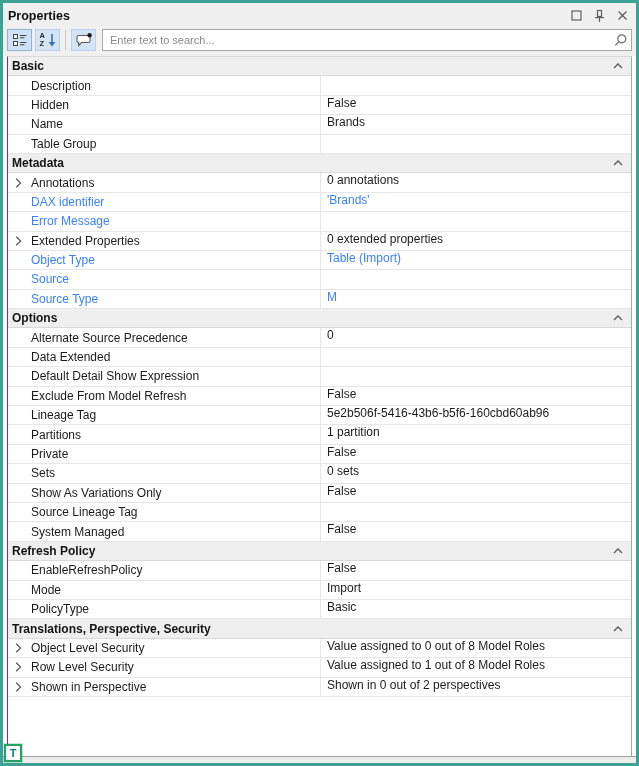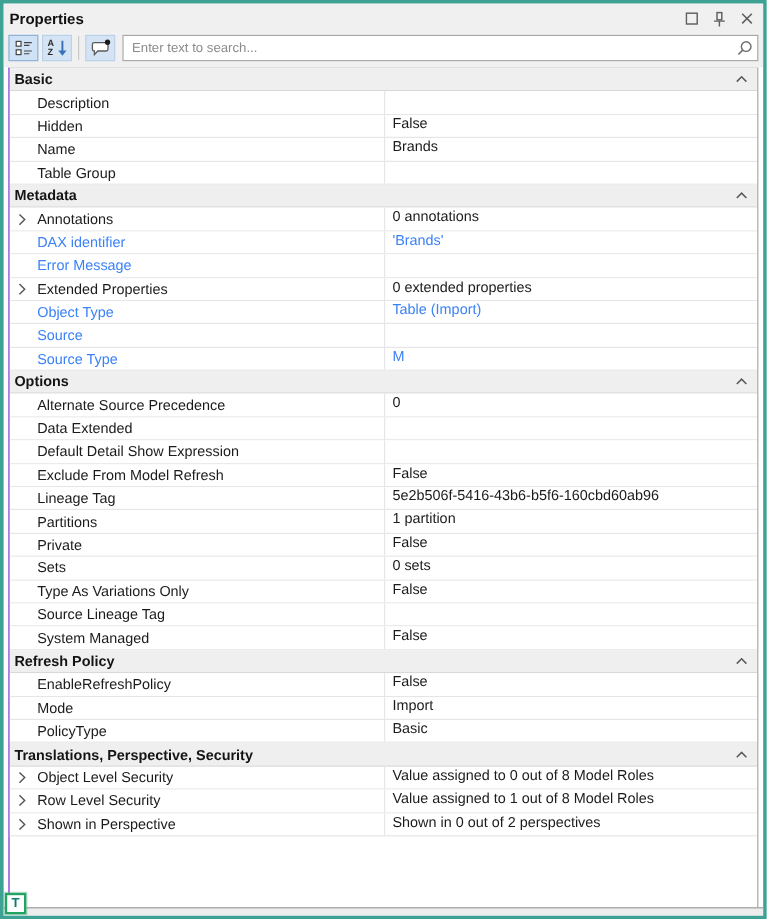--- a/index.html
+++ b/index.html
@@ -336,21 +336,21 @@
       <div class="prow">
         <div class="plabel">
           <span>Sets</span>
         </div>
         <div class="pvalue">
           <span>0 sets</span>
         </div>
       </div>
       <div class="prow">
         <div class="plabel">
-          <span>Type As Variations Only</span>
+          <span>Show As Variations Only</span>
         </div>
         <div class="pvalue">
           <span>False</span>
         </div>
       </div>
       <div class="prow">
         <div class="plabel">
           <span>Source Lineage Tag</span>
         </div>
         <div class="pvalue">

